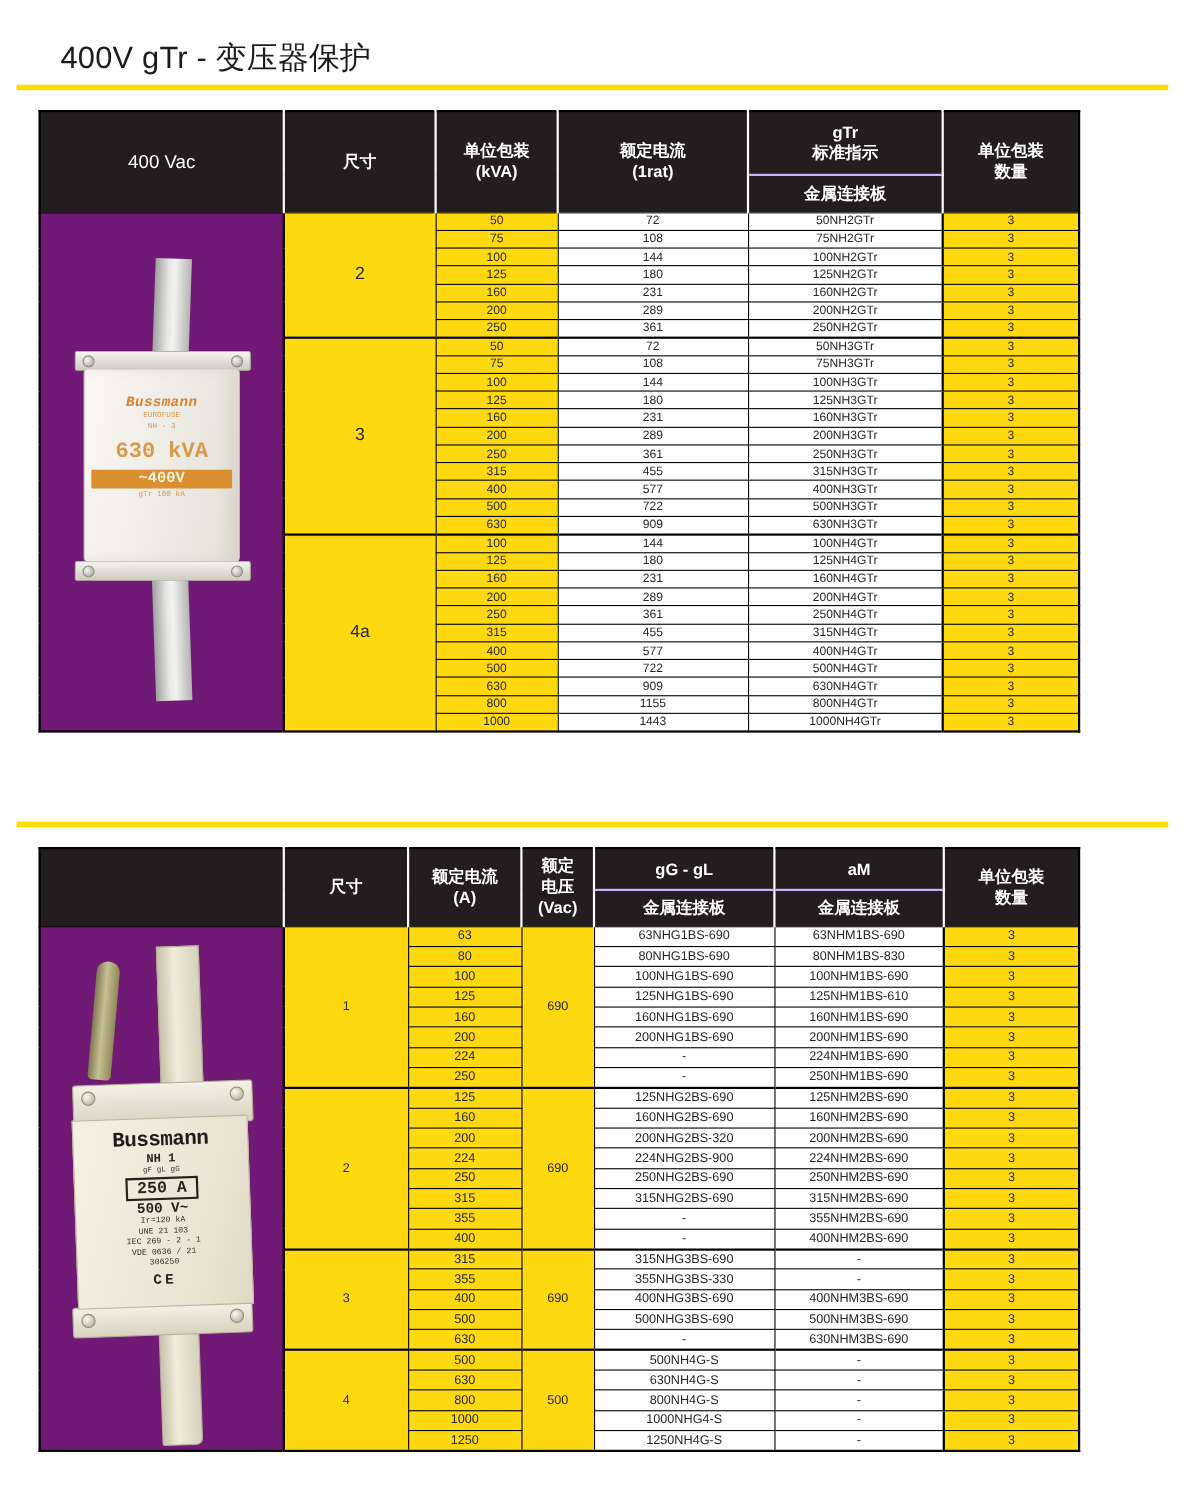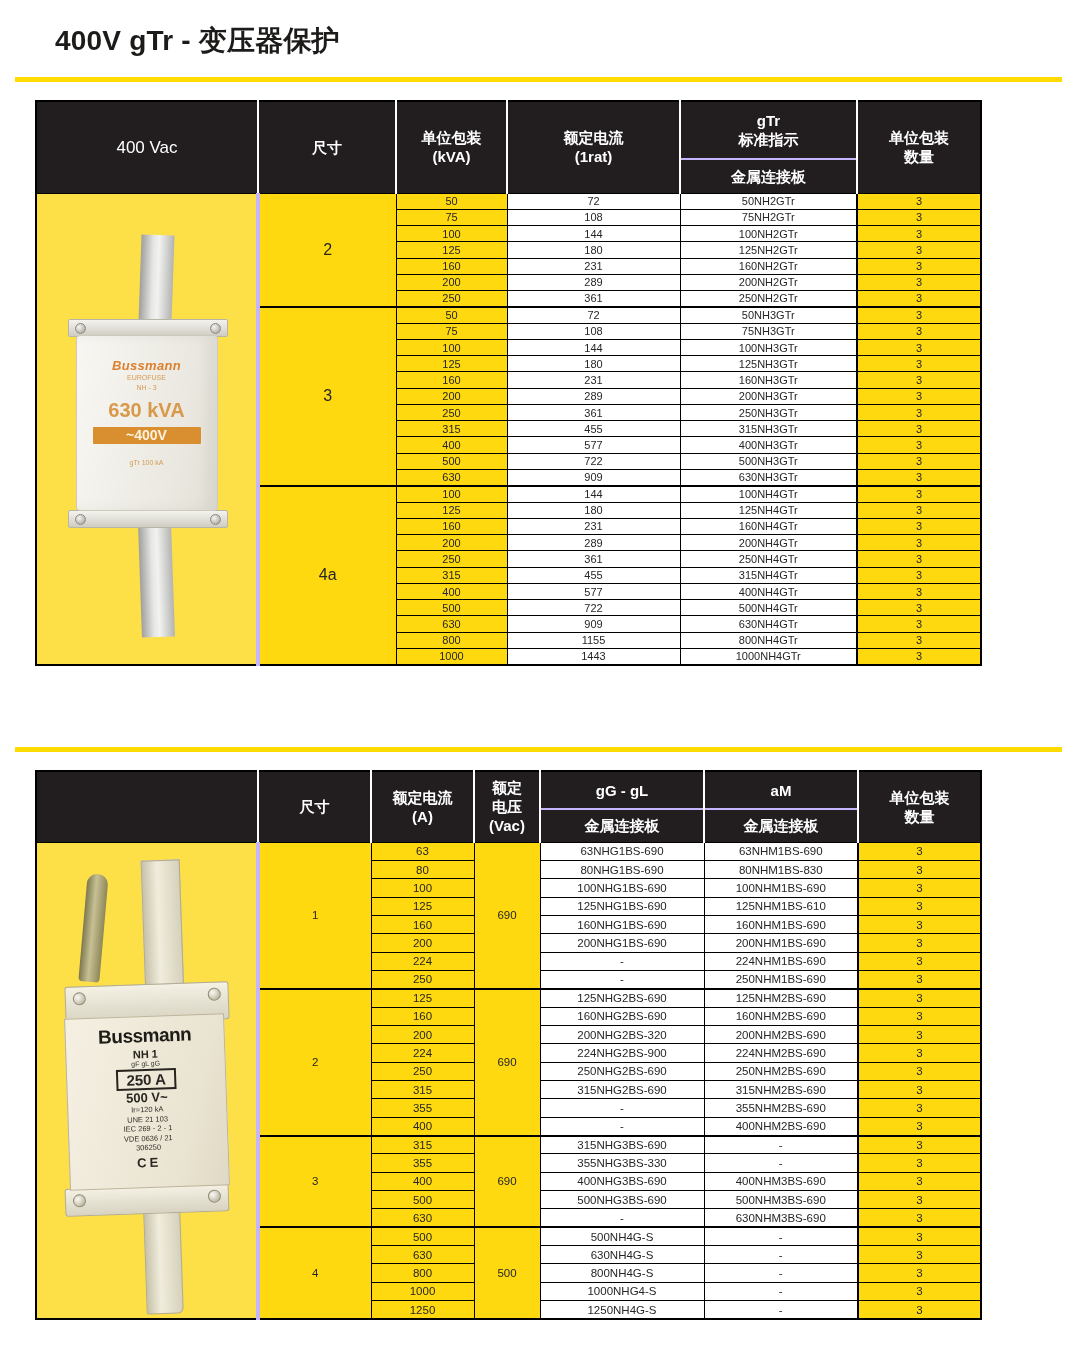--- a/index.html
+++ b/index.html
@@ -1,19 +1,19 @@
 <!DOCTYPE html>
 <html style="--cell-yellow: #FFD90F; --rule-yellow: #FFDB00; --header-bg: #221E1F;"><head>
 <meta charset="utf-8">
 <style>
   html,body{margin:0;padding:0;background:#fff;}
   body{width:1079px;height:1371px;font-family:"Liberation Sans",sans-serif;position:relative;overflow:hidden;color:#222;}
   .page{position:relative;width:1079px;height:1371px;background:#fff;}
 
-  .section-title{position:absolute;left:55px;font-size:28px;font-weight:bold;color:#1c1b19;letter-spacing:0.2px;}
+  .section-title{position:absolute;left:55px;font-size:28px;font-weight:normal;color:#1c1b19;letter-spacing:0.2px;margin-top:12px;}
   #title1{top:22px;}
   #title2{top:692px;}
   .accent-rule{position:absolute;left:15px;width:1047px;height:5px;background:var(--rule-yellow,#FFDB00);}
   #rule1{top:77px;}
   #rule2{top:747px;}
 
   table.cat{position:absolute;left:35px;border-collapse:collapse;table-layout:fixed;width:945px;border:2px solid #000;}
   #t1{top:100px;}
   #t2{top:770px;}
 
@@ -26,38 +26,38 @@
   th.wl{border-left:2px solid #fff;}
   th.split-bottom{border-top:2px solid #c4b5fd;}
 
   tbody td{border:1px solid #000;text-align:center;vertical-align:middle;padding:0;font-size:11px;color:#262626;background:#fff;}
   #t1 tbody tr{height:16.28px;}
   #t2 tbody tr{height:18.35px;}
   #t2 tbody td{font-size:11.5px;}
   td.yellow{background:var(--cell-yellow,#FFD90F);}
   td.size-cell{font-size:16px;border-left:2px solid #000;}
   td.qty-cell{border-left:2px solid #000;}
-  td.img-cell{background:#fde047;border-right:4px solid #c4b5fd;vertical-align:middle;}
+  td.img-cell{background:#701a75;border-right:1px solid #c4b5fd;vertical-align:middle;font-family:Liberation Mono, monospace;}
   tr.gs td{border-top:2px solid #000;}
 
   
   .fuse1{position:relative;width:210px;height:450px;margin:6px auto 0;}
   .f1-blade{position:absolute;left:98px;width:33px;background:linear-gradient(90deg,#9f9f9d,#e6e6e4 38%,#f2f2f0 55%,#b3b3b1);}
   .f1-bt{top:28px;height:88px;transform:rotate(2deg);}
   .f1-bb{top:318px;height:112px;transform:rotate(-2deg);}
   .f1-cap{position:absolute;left:26px;width:158px;height:16px;background:linear-gradient(#f4f3ee,#cfccc2);border:1px solid #b7b4a8;border-radius:2px;}
   .f1-ct{top:112px;}
   .f1-cb{top:303px;}
   .f1-cap::before,.f1-cap::after{content:"";position:absolute;top:3px;width:9px;height:9px;border-radius:50%;background:radial-gradient(circle at 35% 35%,#f5f5f3,#9c9a92);border:1px solid #8f8d84;}
   .f1-cap::before{left:6px;} .f1-cap::after{right:6px;}
   .f1-body{position:absolute;left:34px;top:128px;width:142px;height:176px;background:linear-gradient(100deg,#f8f7f3,#eae8e0 70%,#e2e0d6);border:1px solid #ccc9bd;border-radius:4px;box-shadow:inset -10px 0 14px rgba(0,0,0,0.05);text-align:center;padding-top:22px;box-sizing:border-box;}
   .f1-brand{font-size:13px;font-weight:bold;font-style:italic;color:#dd8030;letter-spacing:0.3px;}
   .f1-small{font-size:7px;color:#d79a55;line-height:10px;}
   .f1-rating{font-size:20px;font-weight:bold;color:#d9994a;margin-top:6px;}
-  .f1-band{width:108px;margin:5px auto 14px;background:#d98e2f;color:#fdf3dd;font-size:14px;font-weight:bold;line-height:17px;border-radius:1px;}
+  .f1-band{width:128px;margin:5px auto 1px;background:#d98e2f;color:#fdf3dd;font-size:14px;font-weight:bold;line-height:17px;border-radius:1px;}
 
   
   .fuse2{position:relative;width:215px;height:472px;margin:0 auto;}
   .f2-striker{position:absolute;left:44px;top:30px;width:21px;height:108px;border-radius:10px 10px 4px 4px;background:linear-gradient(90deg,#7d774e,#c6c094 45%,#8d8758);transform:rotate(5deg);}
   .f2-blade{position:absolute;background:linear-gradient(90deg,#c7c2aa,#f0eddc 40%,#d6d1bb);border:1px solid #b2ac93;}
   .f2-bt{left:104px;top:16px;width:37px;height:134px;transform:rotate(-2deg);}
   .f2-bb{left:106px;top:366px;width:35px;height:102px;transform:rotate(-2deg);border-radius:0 0 6px 2px;}
   .f2-cap{position:absolute;left:26px;width:162px;background:linear-gradient(#f4f1e5,#d8d3c1);border:1px solid #b3ac94;border-radius:3px;transform:rotate(-2deg);}
   .f2-ct{top:140px;height:36px;}
   .f2-cb{top:342px;height:26px;}

